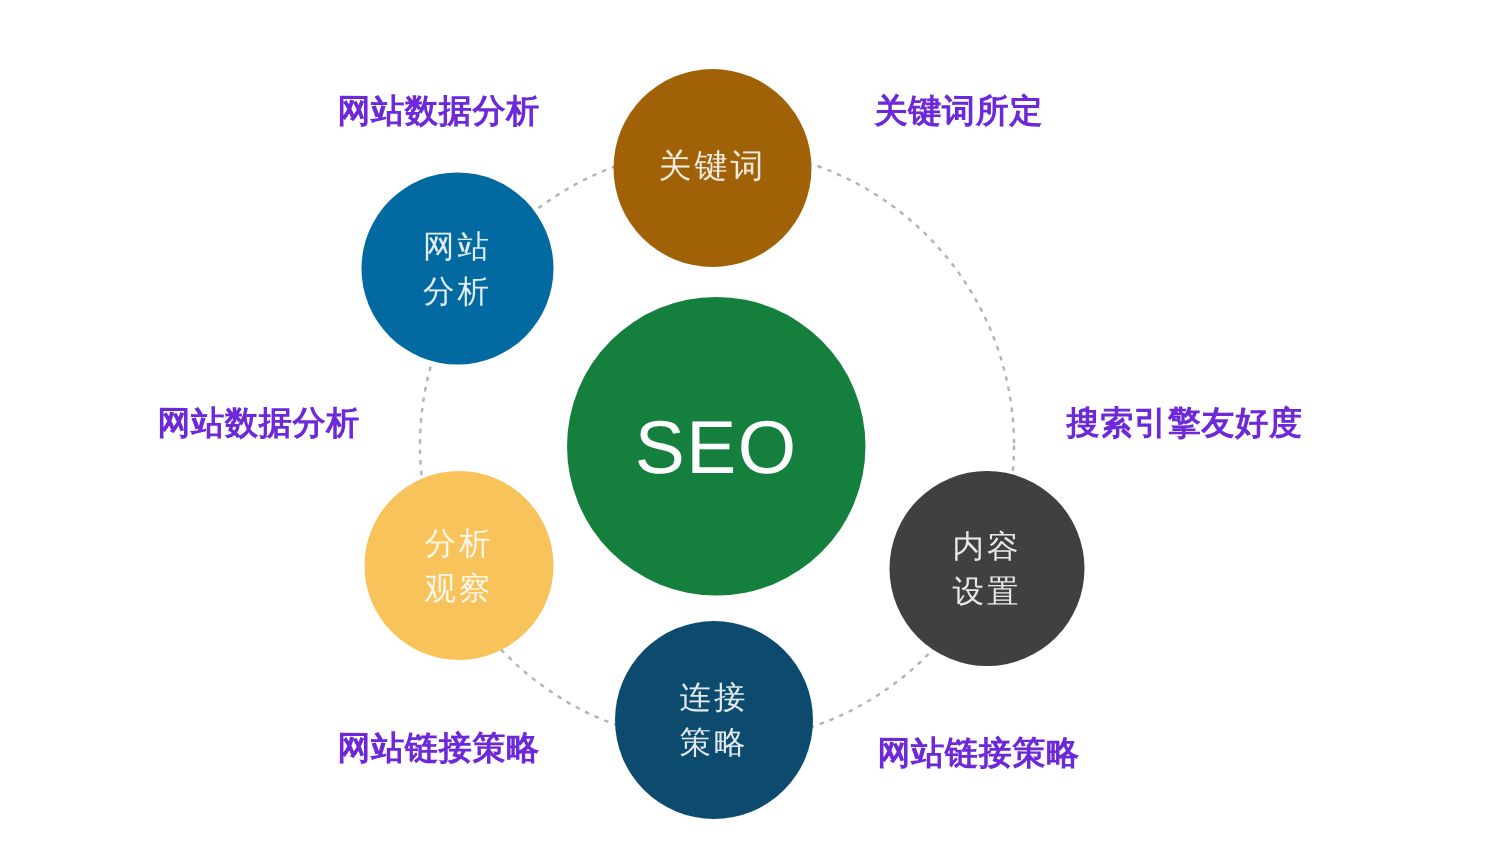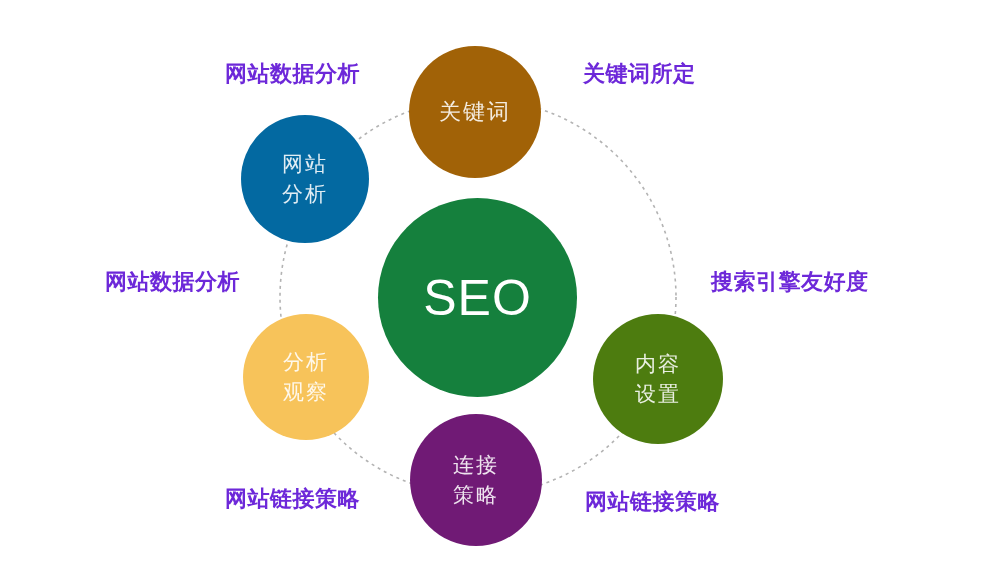--- a/index.html
+++ b/index.html
@@ -90,26 +90,26 @@
   <div class="node node-center" style="background-color: #15803d;">
     <span class="center-label">SEO</span>
   </div>
 
   <div class="node node-keywords" style="background-color: #a16207;">
     <span class="nline">关键词</span>
     <span class="nline"></span>
   </div>
 
 
-  <div class="node node-content-setup" style="background-color: #4d7c0f;">
+  <div class="node node-content-setup" style="background-color: #404040;">
     <span class="nline">内容</span>
     <span class="nline">设置</span>
   </div>
 
-  <div class="node node-link-strategy" style="background-color: #701a75;">
+  <div class="node node-link-strategy" style="background-color: #0c4a6e;">
     <span class="nline">连接</span>
     <span class="nline">策略</span>
   </div>
 
   <div class="node node-analysis-observ" style="background-color: rgb(247, 195, 90);">
     <span class="nline">分析</span>
     <span class="nline">观察</span>
   </div>
 
   <div class="node node-site-analysis" style="background-color: #0369a1;">

